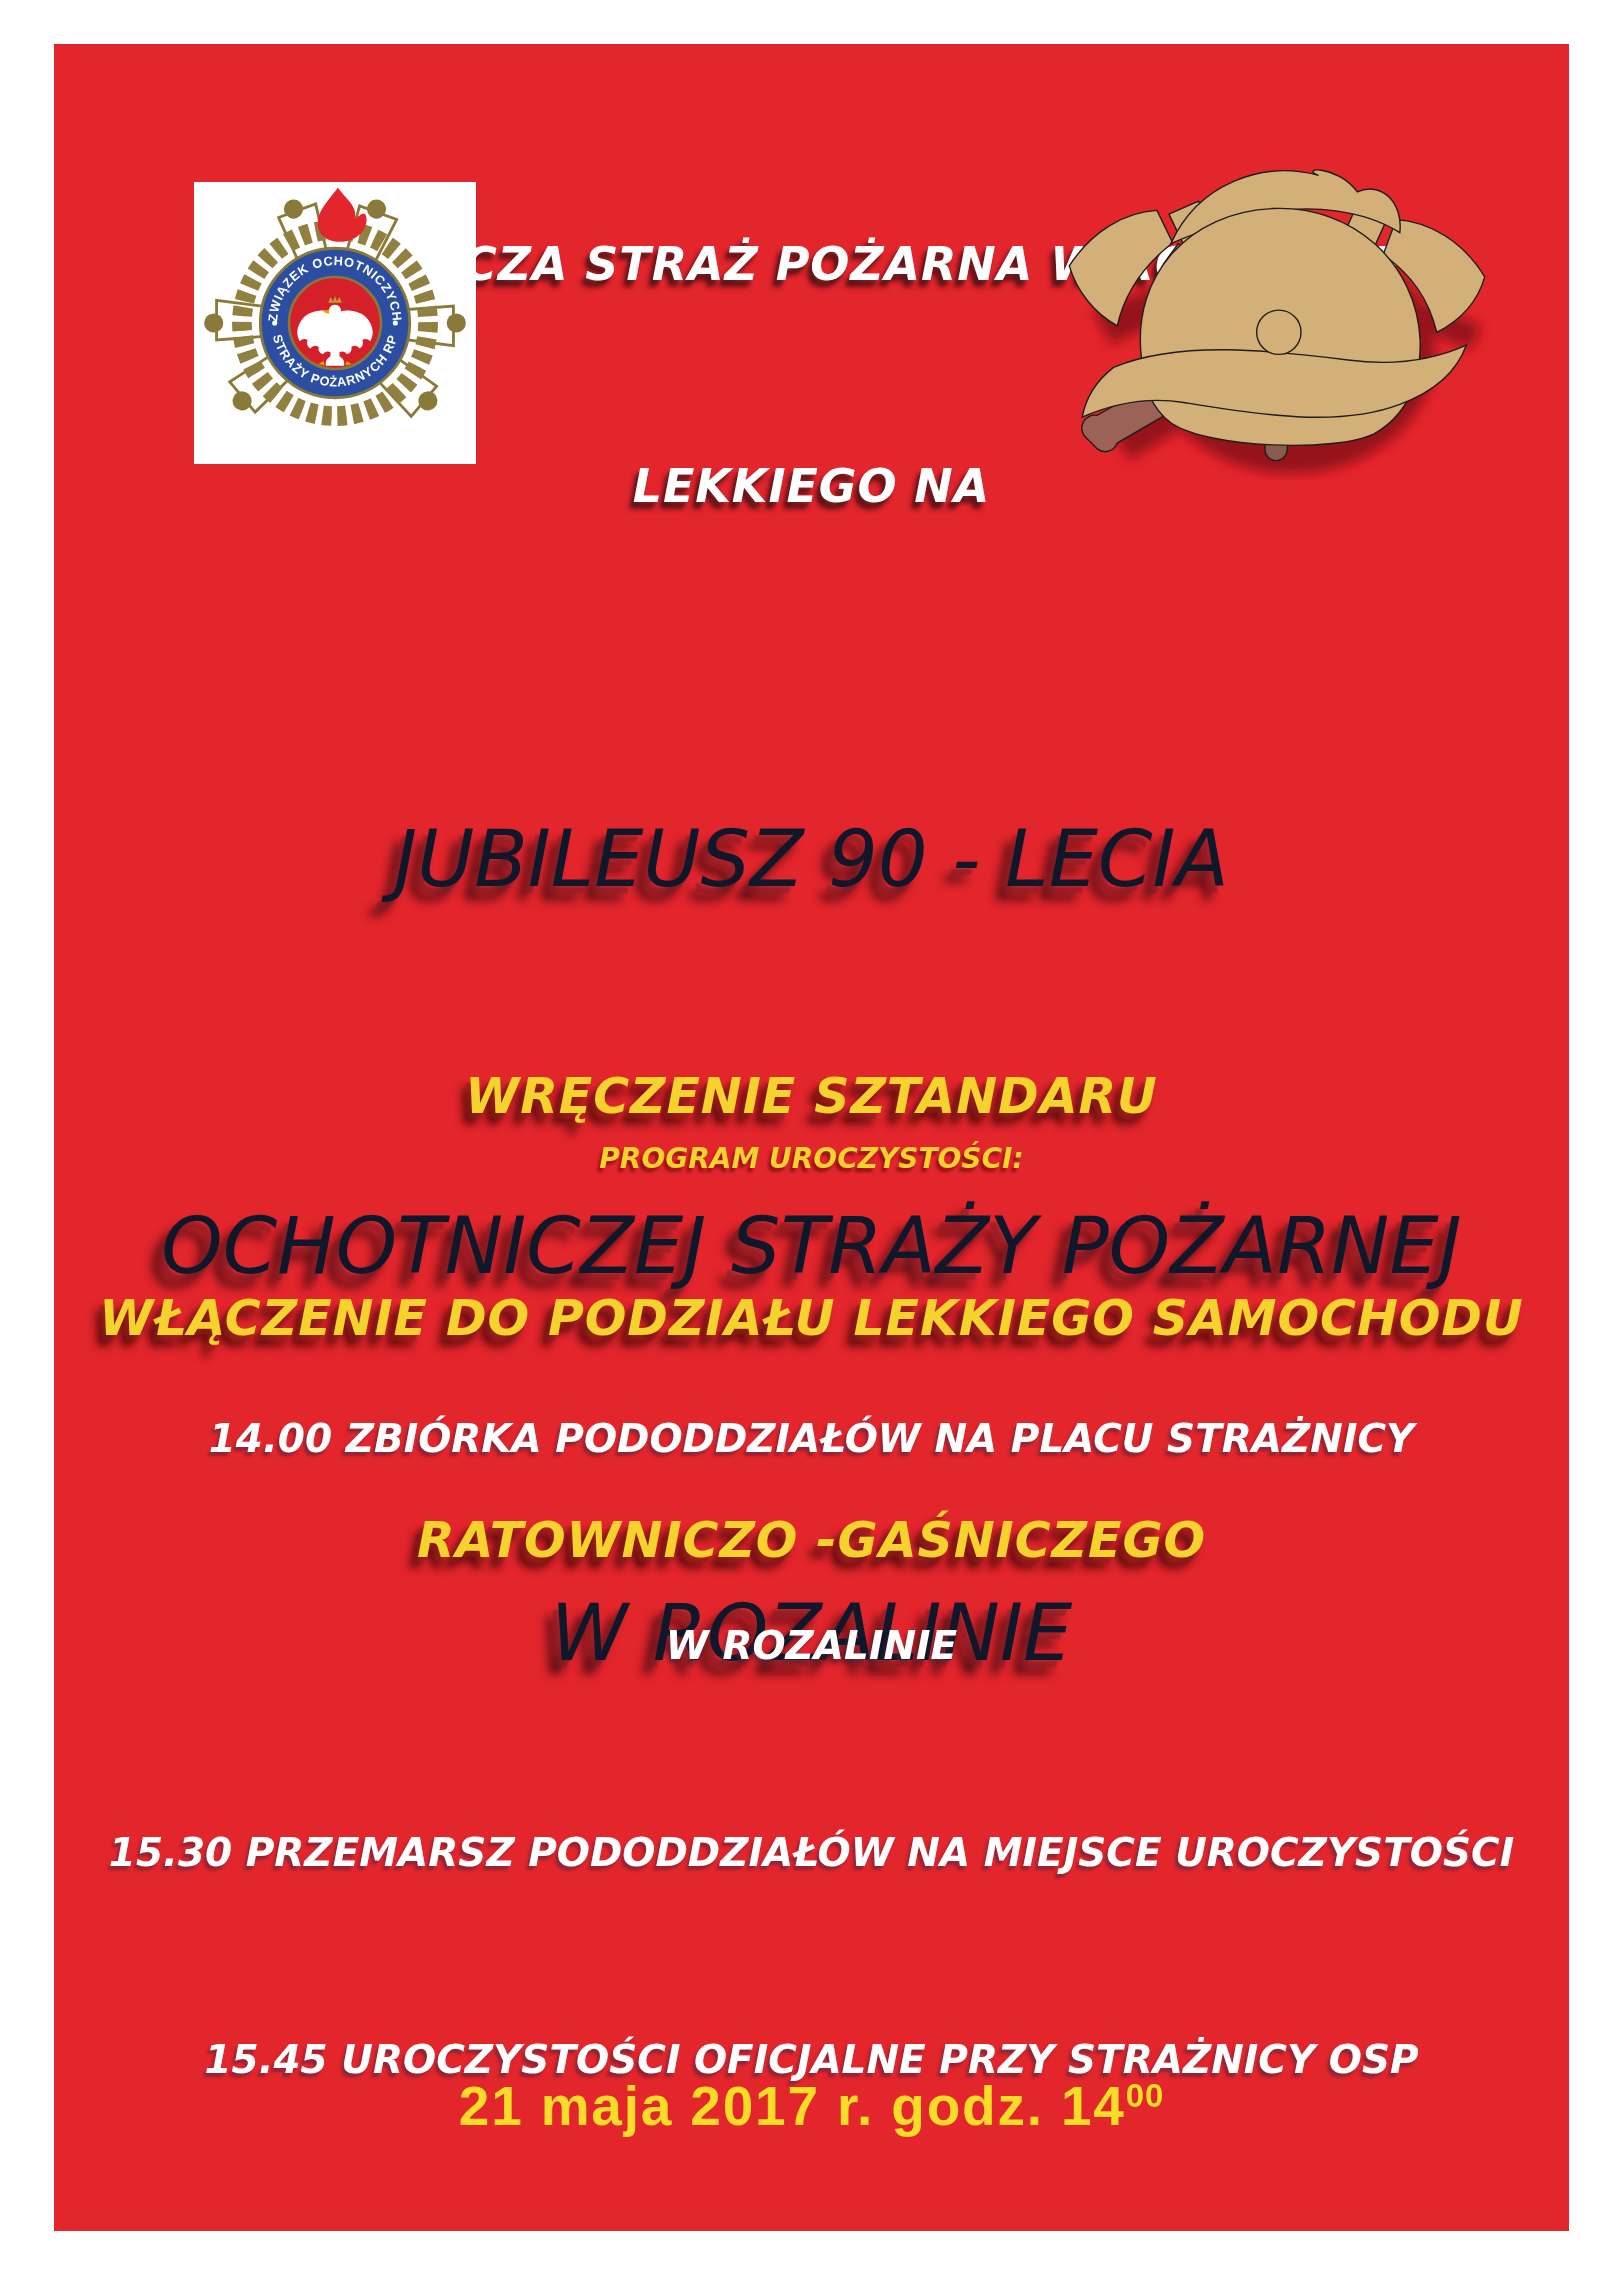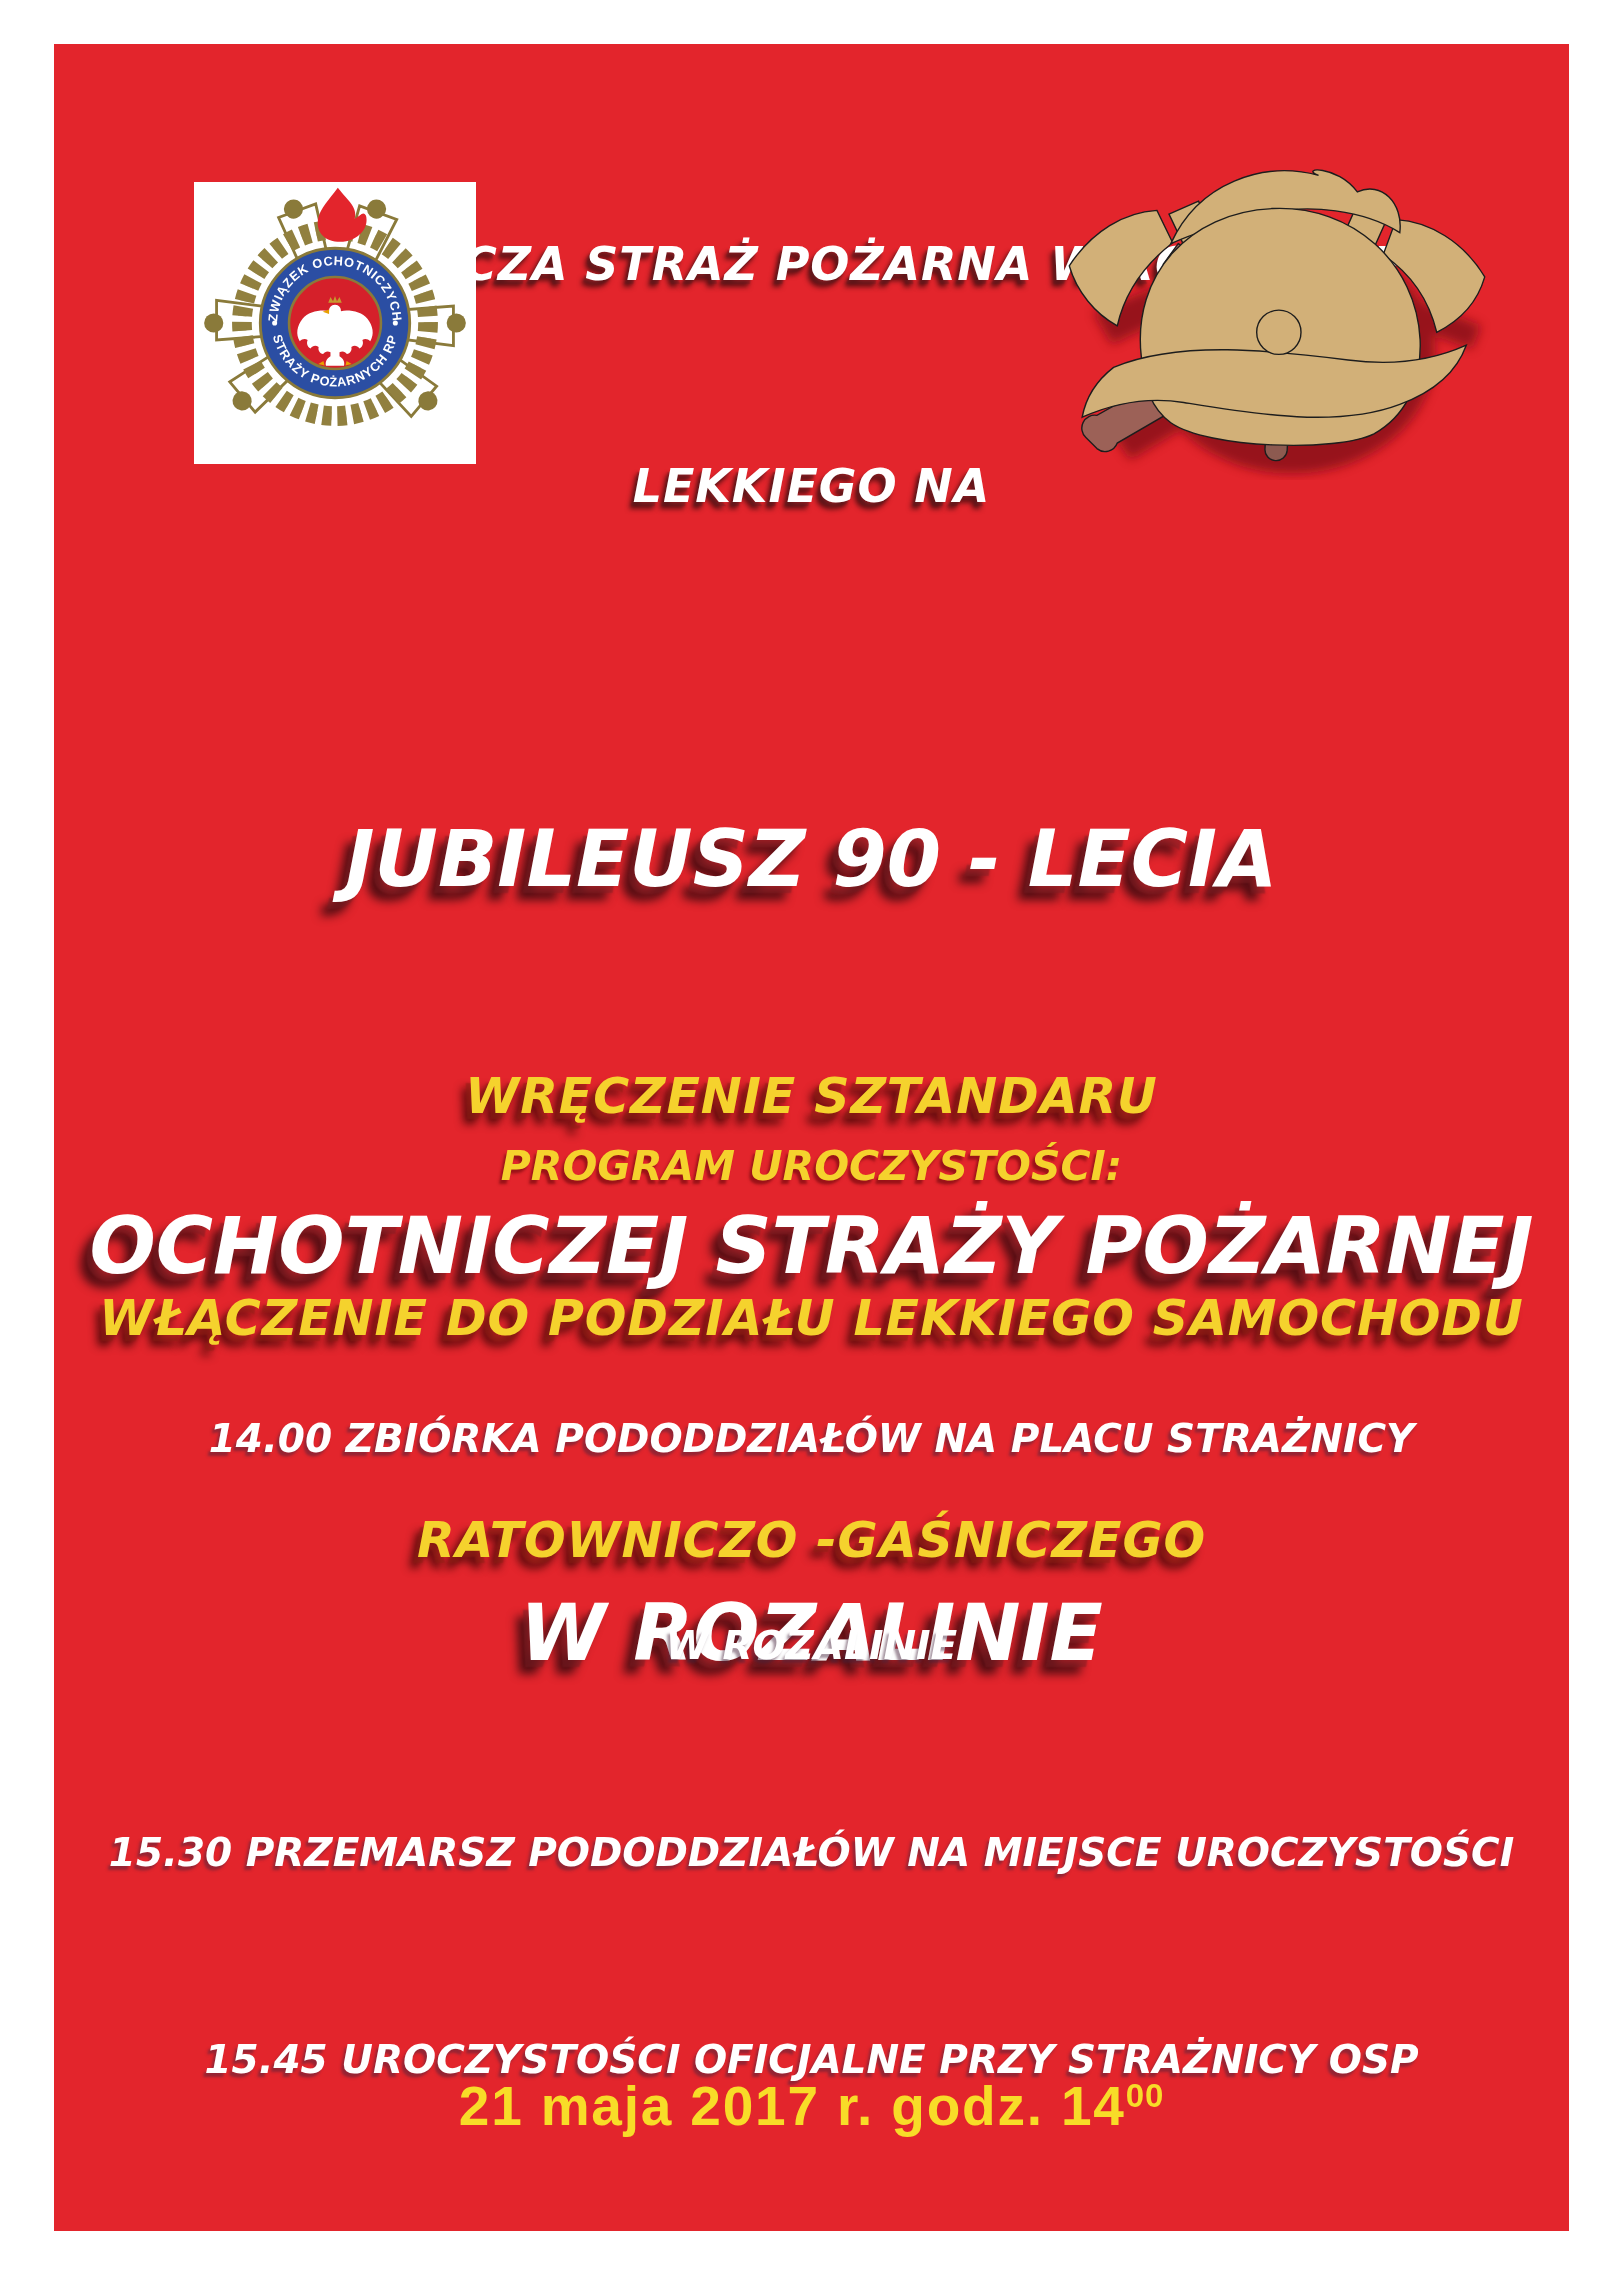--- a/index.html
+++ b/index.html
@@ -13,32 +13,32 @@
   }
   .abs{position:absolute;left:0;width:100%;text-align:center;white-space:pre;}
   
   .hdr{
     top:35px;font-size:46px;font-weight:bold;font-style:italic;color:#ffffff;
     line-height:74px;letter-spacing:0.9px;
     text-shadow:-2.8px 3.7px 1.8px rgba(90,25,30,.5),-4.6px 6.5px 5.5px rgba(45,10,12,.7);
   }
   
   .title{
-    top:493px;font-size:78px;font-weight:bold;font-style:italic;color:#ffffff;
+    top:493px;font-size:78px;font-weight:normal;font-style:italic;color:#0f172a;
     line-height:129px;letter-spacing:0;
     text-shadow:-5.5px 6.5px 1.8px rgba(120,30,35,.55),-12px 14px 10px rgba(45,8,12,.8);
   }
   
   .sub{
     top:868px;font-size:49px;font-weight:bold;font-style:italic;color:#f5d22d;
     line-height:74px;letter-spacing:0.9px;
     text-shadow:-4.6px 5.5px 1.8px rgba(140,30,20,.6),-8.3px 11px 8.3px rgba(60,5,5,.85);
   }
   .prog-head{
-    top:1098px;font-size:41px;font-weight:bold;font-style:italic;color:#f5d22d;
+    top:1098px;font-size:28px;font-weight:bold;font-style:italic;color:#f5d22d;
     text-shadow:-2.8px 3.7px 2.8px rgba(140,15,20,.85);
   }
   .list{
     top:1222px;font-size:39px;font-weight:bold;font-style:italic;color:#ffffff;
     line-height:69px;letter-spacing:0;
     text-shadow:-2.8px 3.7px 2.8px rgba(70,35,60,.5);
   }
   .list div{white-space:pre;}
   .date{
     top:2030px;font-family:"Liberation Sans",sans-serif;font-size:55px;

